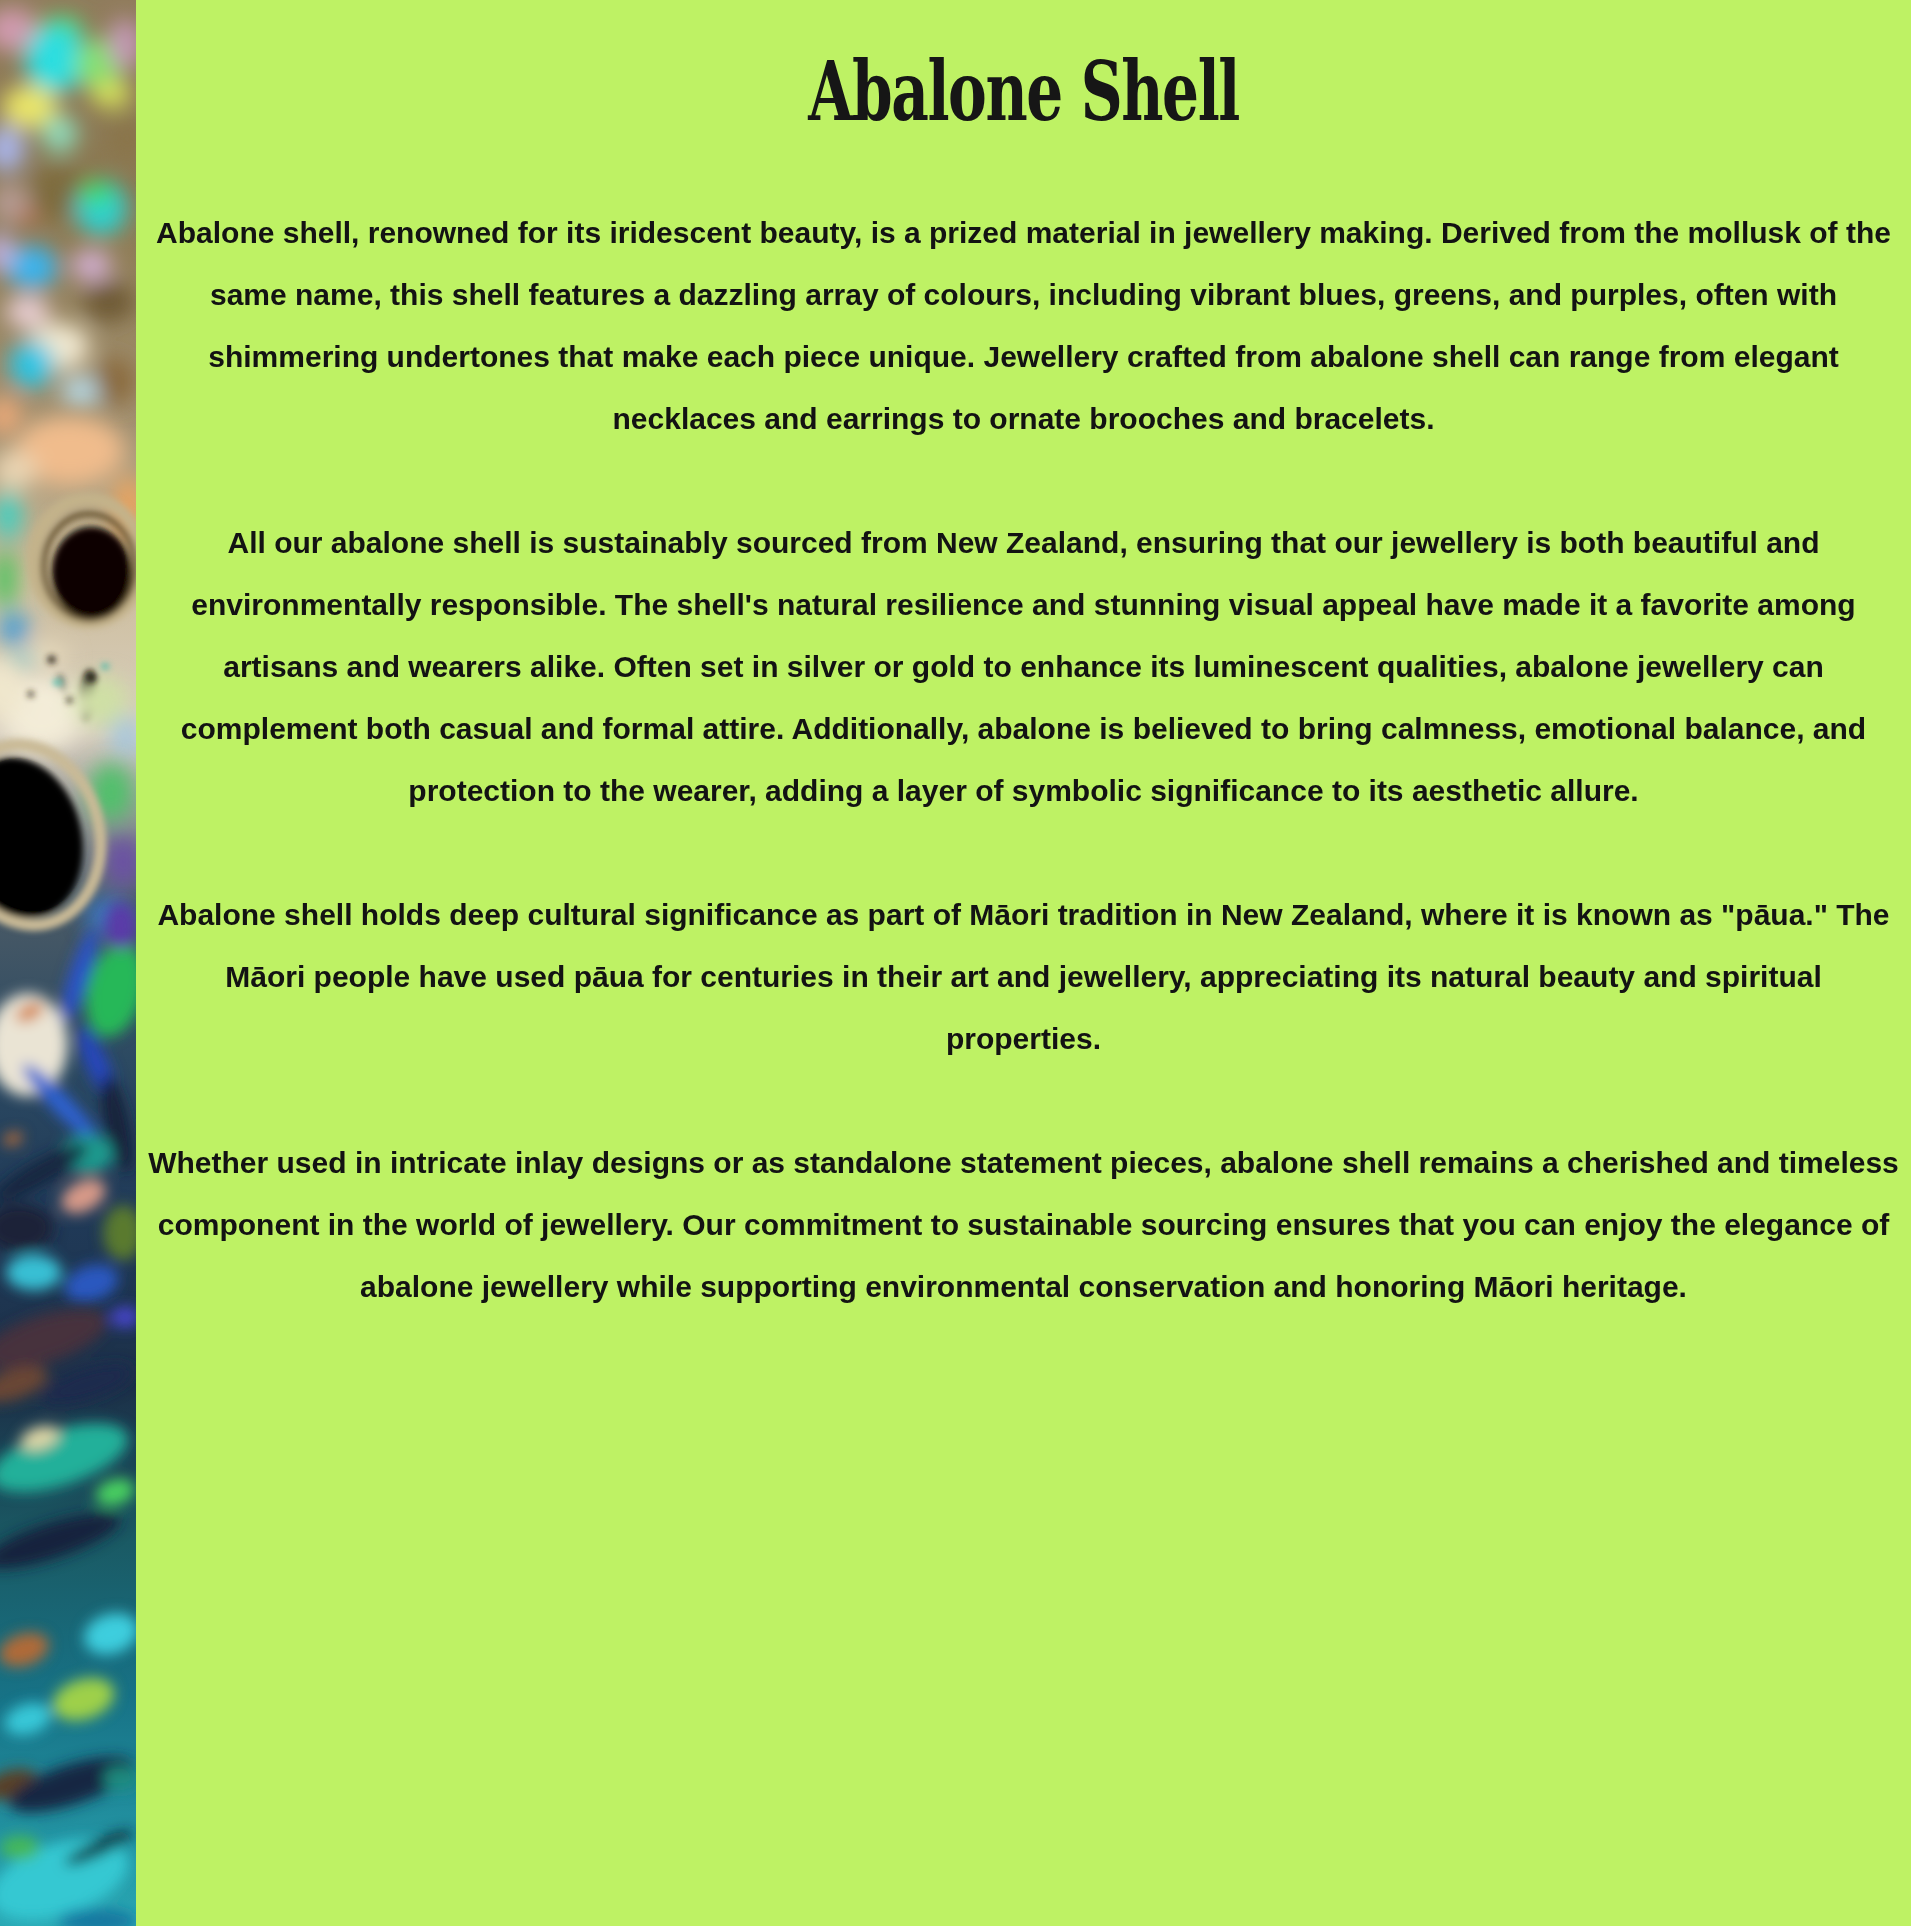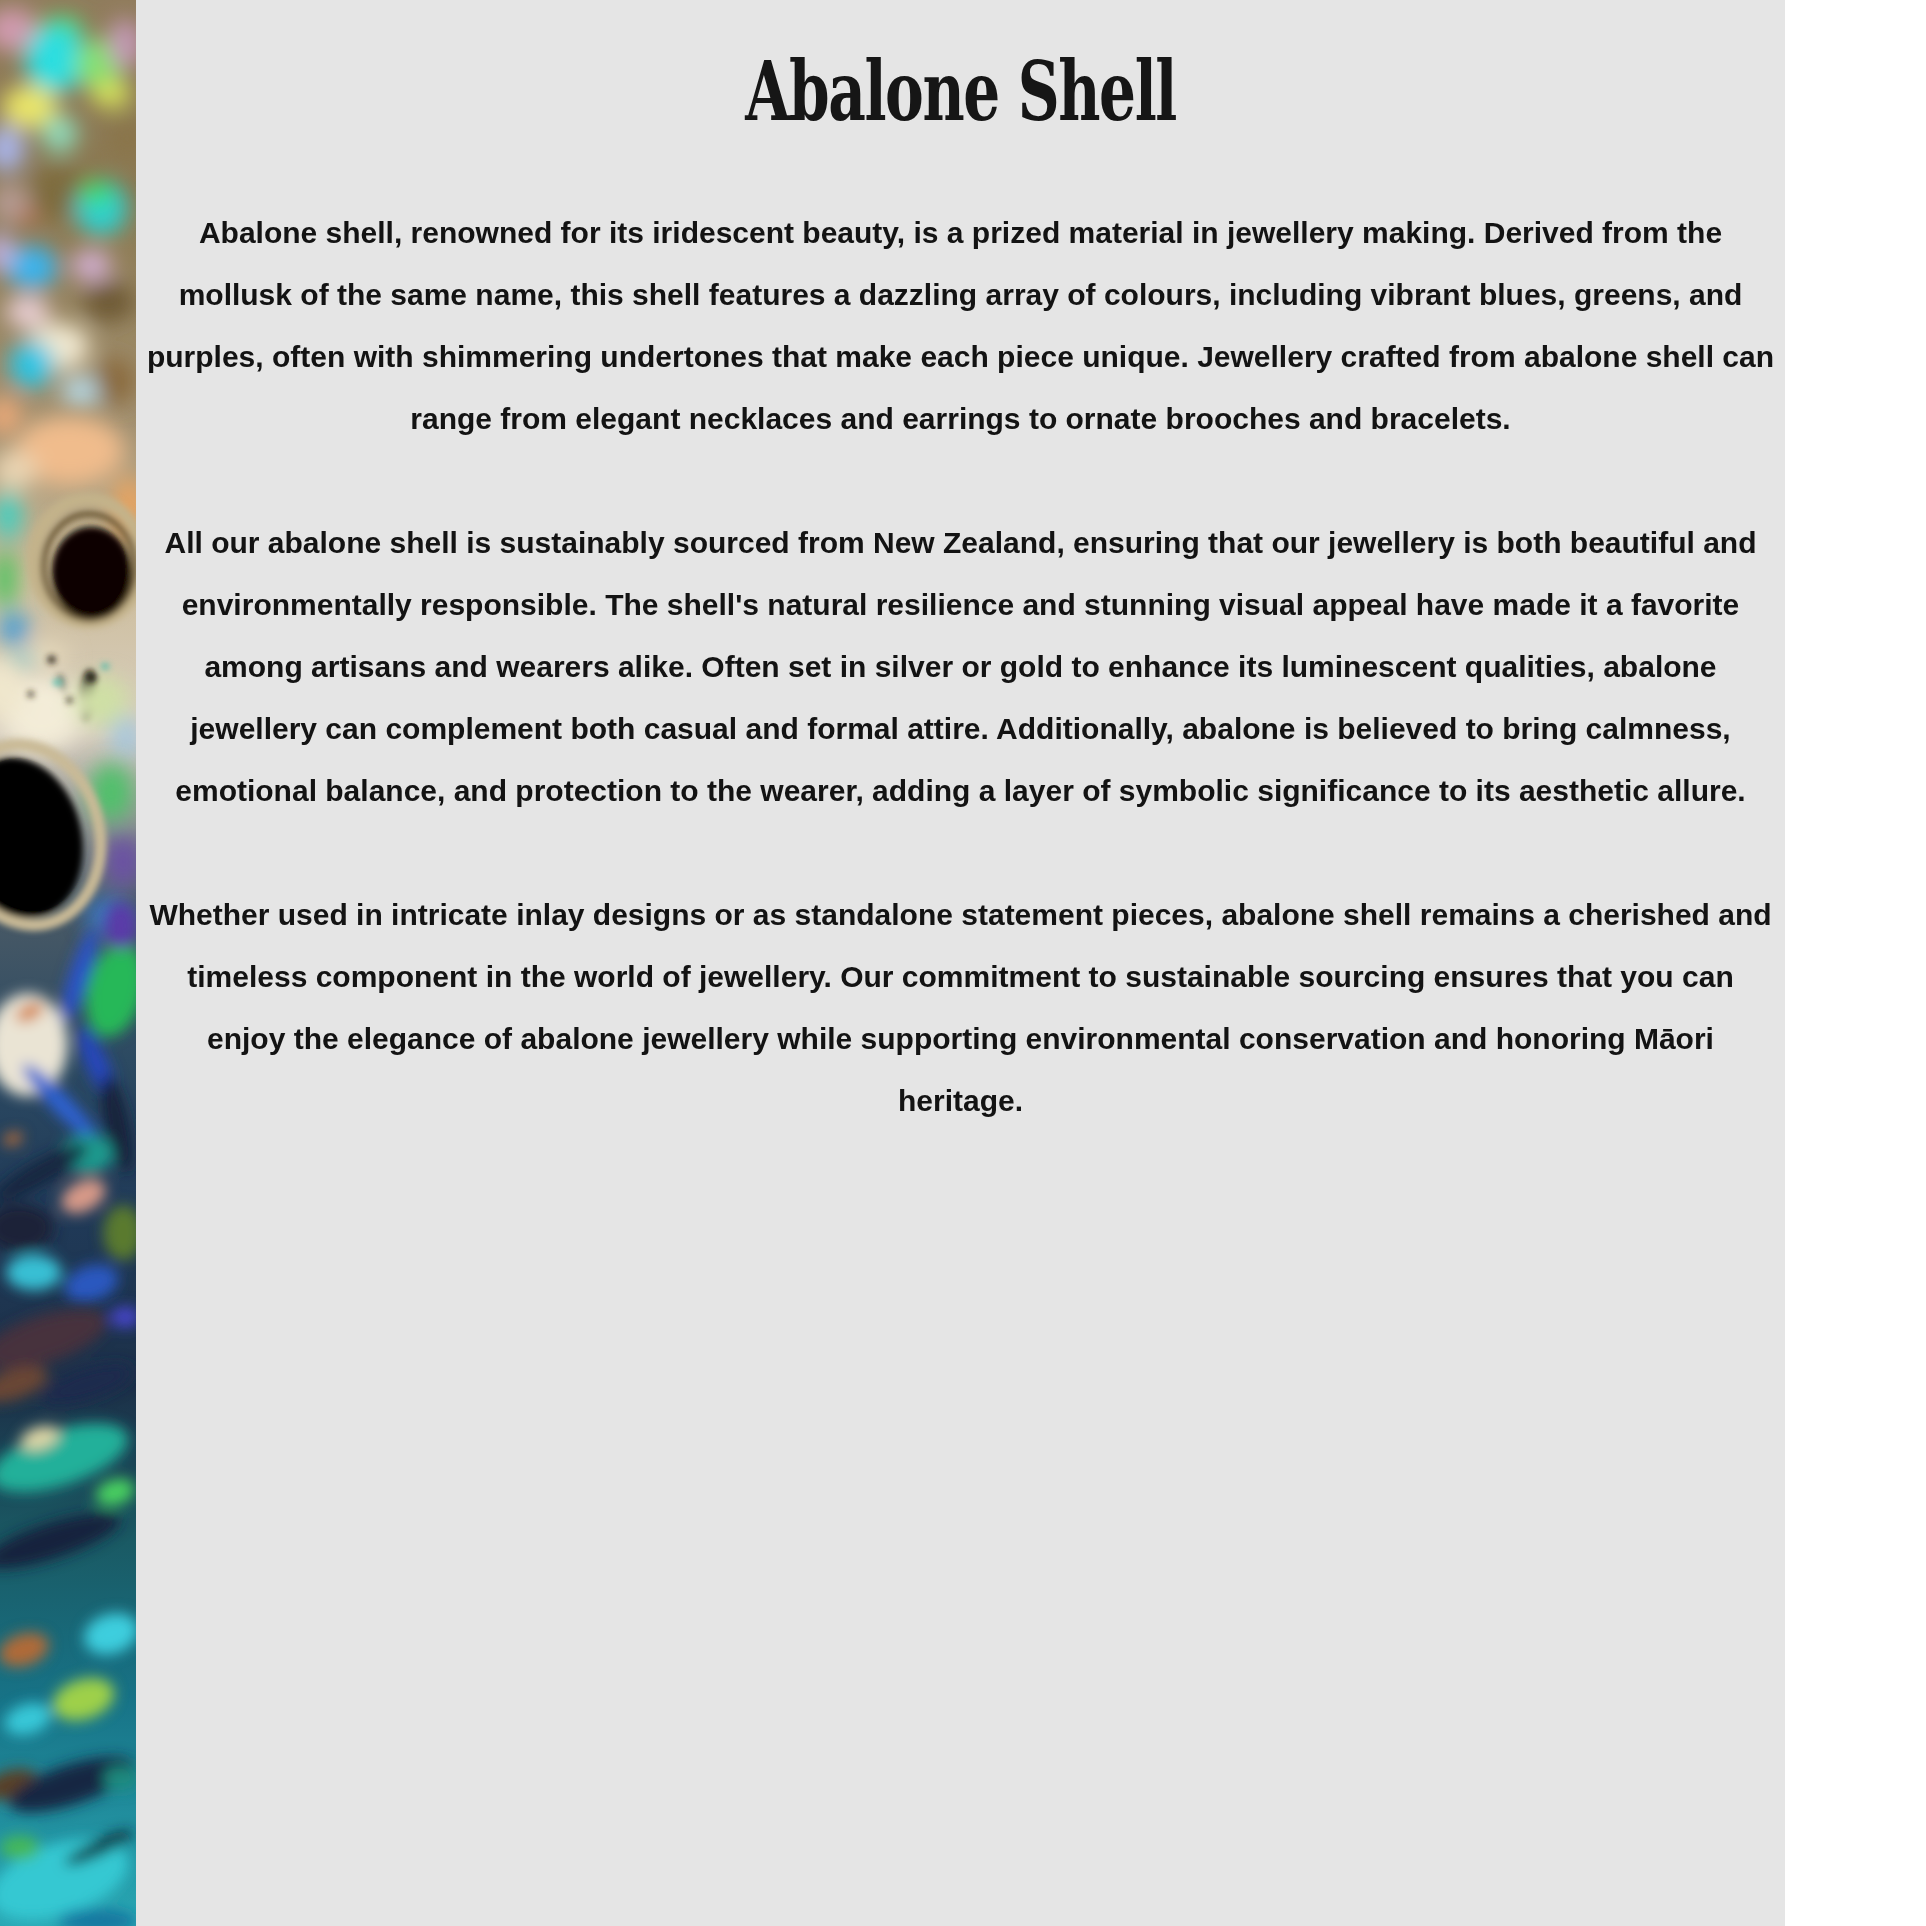--- a/index.html
+++ b/index.html
@@ -2,26 +2,25 @@
 <html><head>
 <meta charset="utf-8">
 <style>
   html, body {
     margin: 0;
     padding: 0;
     background: #ffffff;
   }
   .canvas {
     position: relative;
-    width: 1749px;
+    width: 1911px;
     height: 1927px;
-    background: #e5e5e5;
+    background: #bef264;
     overflow: hidden;
     font-family: "Liberation Sans", sans-serif;
-    padding-left: 36px;
   }
   .shell-strip {
     position: absolute;
     left: 0;
     top: 0;
     width: 136px;
     height: 1927px;
   }
   .shell-strip svg { display: block; width: 136px; height: 1927px; }
   .content {
@@ -207,18 +206,19 @@
         <ellipse cx="98" cy="1940" rx="40" ry="13" fill="#1878a0"></ellipse>
       </g>
     </svg>
   </div>
 
   <div class="content">
     <h1 class="page-title"><span class="condense">Abalone Shell</span></h1>
     <div class="body-text">
       <p>Abalone shell, renowned for its iridescent beauty, is a prized material in jewellery making. Derived from the mollusk of the same name, this shell features a dazzling array of colours, including vibrant blues, greens, and purples, often with shimmering undertones that make each piece unique. Jewellery crafted from abalone shell can range from elegant necklaces and earrings to ornate brooches and bracelets.</p>
       <p>All our abalone shell is sustainably sourced from New Zealand, ensuring that our jewellery is both beautiful and environmentally responsible. The shell's natural resilience and stunning visual appeal have made it a favorite among artisans and wearers alike. Often set in silver or gold to enhance its luminescent qualities, abalone jewellery can complement both casual and formal attire. Additionally, abalone is believed to bring calmness, emotional balance, and protection to the wearer, adding a layer of symbolic significance to its aesthetic allure.</p>
+      <p>Abalone shell holds deep cultural significance as part of Māori tradition in New Zealand, where it is known as "pāua." The Māori people have used pāua for centuries in their art and jewellery, appreciating its natural beauty and spiritual properties.</p>
       <p>Whether used in intricate inlay designs or as standalone statement pieces, abalone shell remains a cherished and timeless component in the world of jewellery. Our commitment to sustainable sourcing ensures that you can enjoy the elegance of abalone jewellery while supporting environmental conservation and honoring Māori heritage.</p>
     </div>
   </div>
 
 </div>
 
 
 </body></html>

